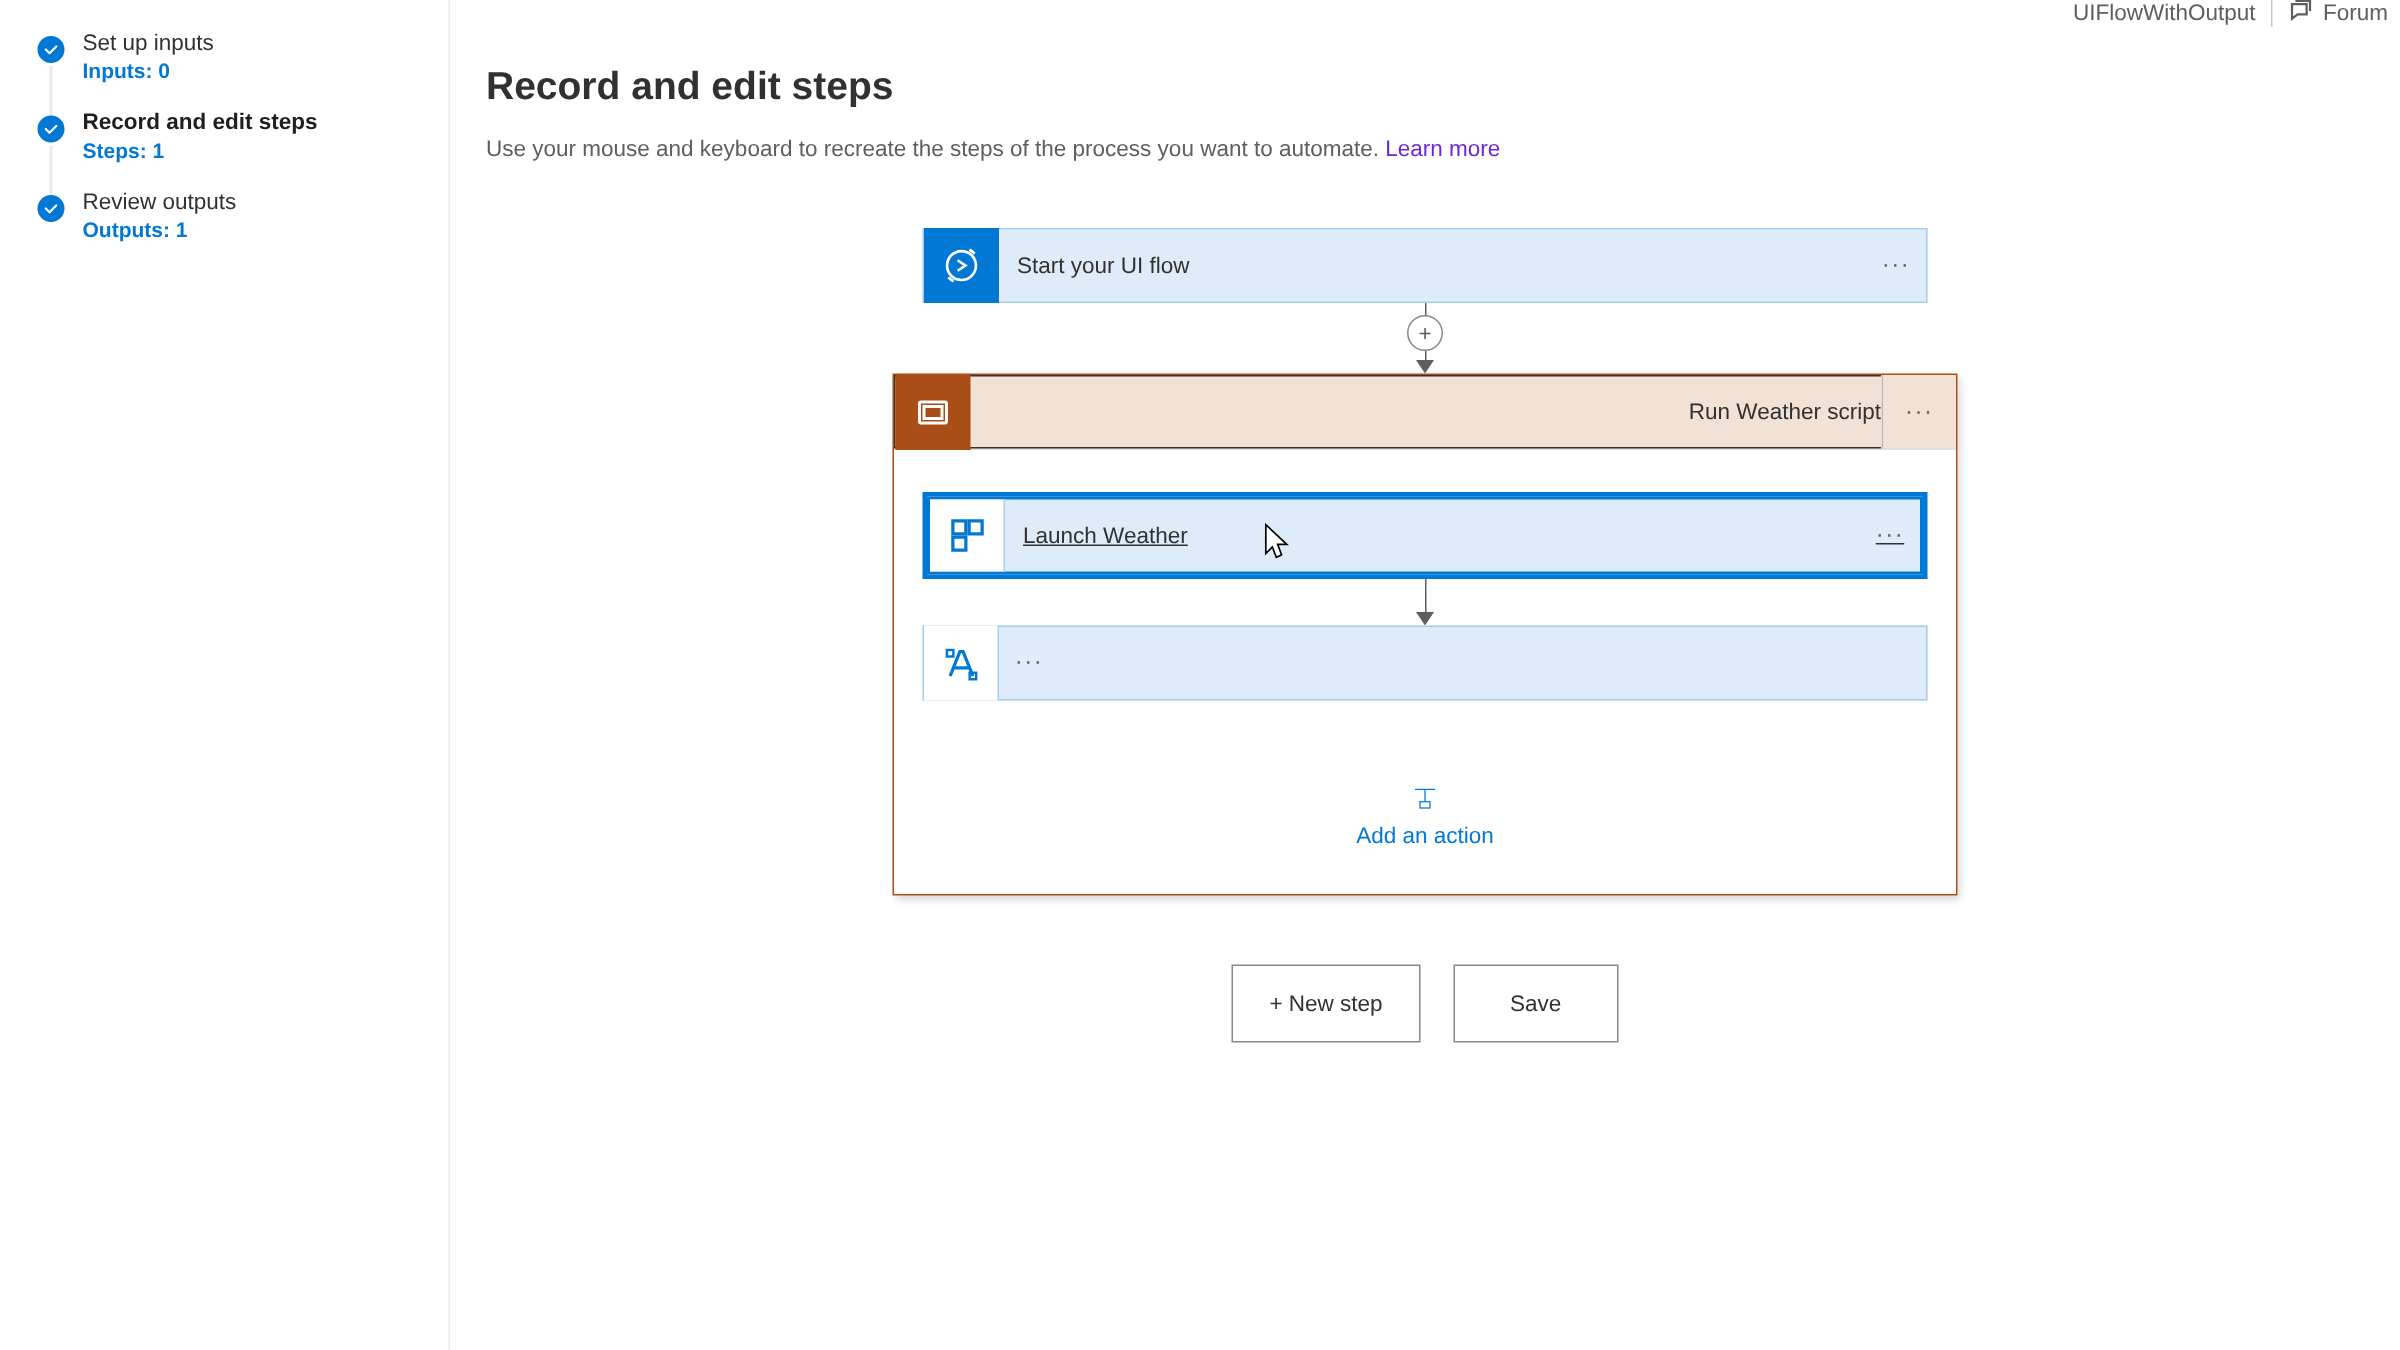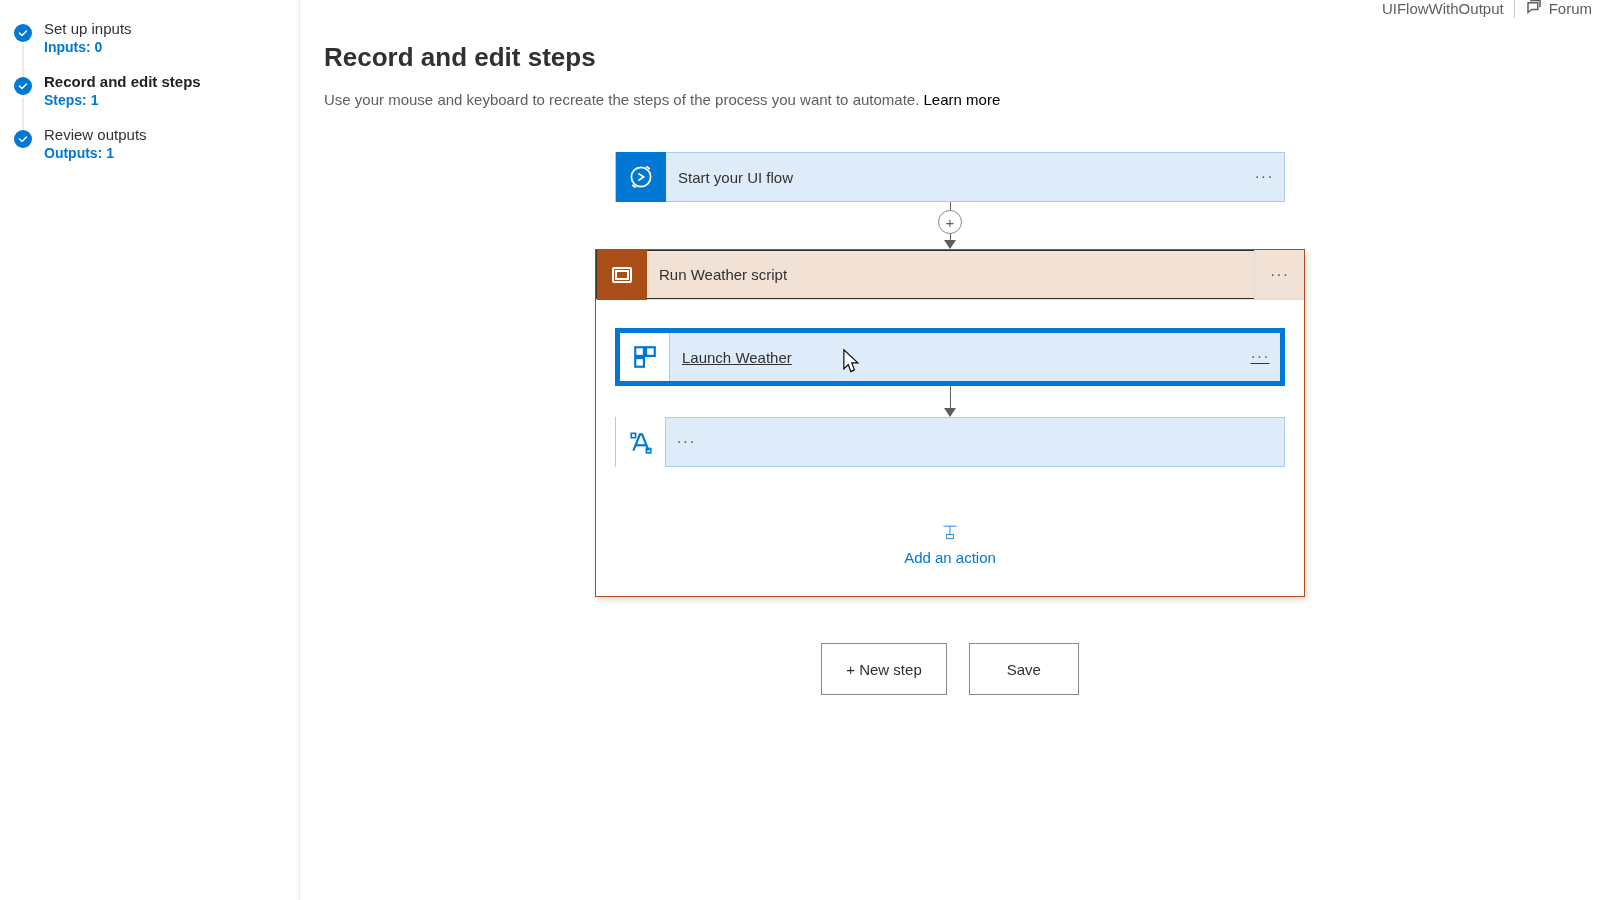--- a/index.html
+++ b/index.html
@@ -42,20 +42,21 @@
     stroke: #605e5c;
   }
 
   
   .sidebar {
     position: absolute;
     left: 0; top: 0; bottom: 0;
     width: 300px;
     border-right: 1px solid #edebe9;
     padding-top: 12px;
+    padding-left: 11px;
   }
   .step-list { list-style: none; position: relative; }
   .step-item {
     position: relative;
     padding: 8px 20px 10px 44px;
     cursor: pointer;
   }
   .step-item .bullet {
     position: absolute;
     left: 14px;
@@ -109,21 +110,21 @@
     font-size: 26px;
     font-weight: 600;
     color: #323130;
     margin-bottom: 18px;
   }
   .page-desc {
     font-size: 15px;
     color: #605e5c;
     margin-bottom: 44px;
   }
-  .page-desc a { color: #000000; text-decoration: none; cursor: pointer; }
+  .page-desc a { color: #6d28d9; text-decoration: none; cursor: pointer; }
 
   
   .canvas {
     display: flex;
     flex-direction: column;
     align-items: center;
   }
 
   .card {
     display: flex;
@@ -187,21 +188,21 @@
     border:1px solid #323130;
     margin-right:-1px;
   }
   .group-header .icon-box {
     width:50px; height:50px;
     background:#a84e16;
     display:flex;align-items:center;justify-content:center;
   }
   .group-header .icon-box svg{width:24px;height:24px;stroke:#fff;fill:none;}
   .group-header .label{
-    font-size:15px;color:#323130;margin-left:12px;flex:1;
+    font-size:15px;color:#323130;margin-left:12px;flex:1;text-align:right;
   }
   .group-header .ellipsis{
     width:50px;text-align:center;color:#605e5c;cursor:pointer;font-size:16px;letter-spacing:1px;
     display:flex;align-items:center;justify-content:center;height:50px;
     border-left:1px solid #e1dfdd;
   }
 
   .group-body{
     padding: 28px 10px 30px 10px;
     display:flex;flex-direction:column;align-items:center;

